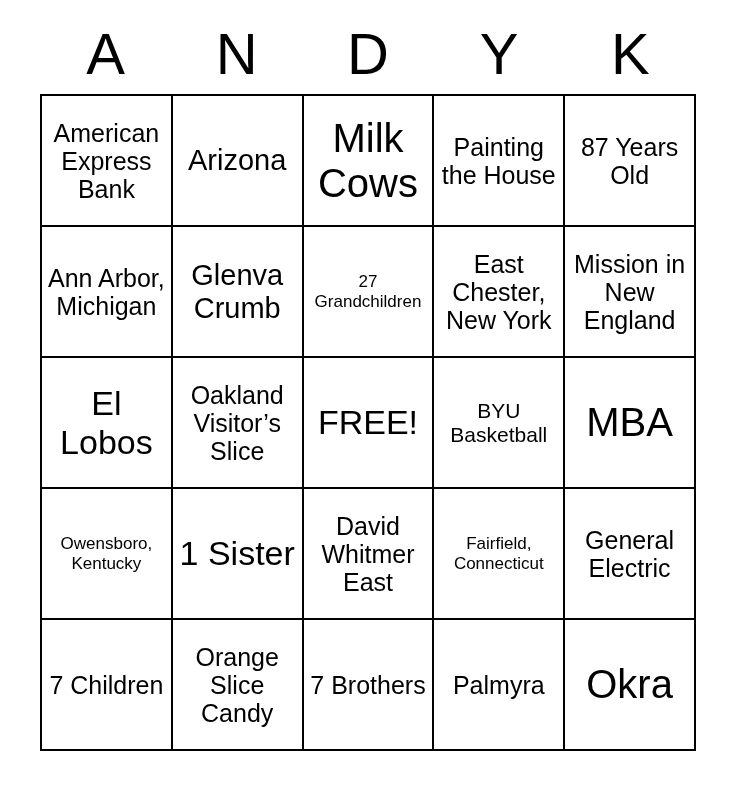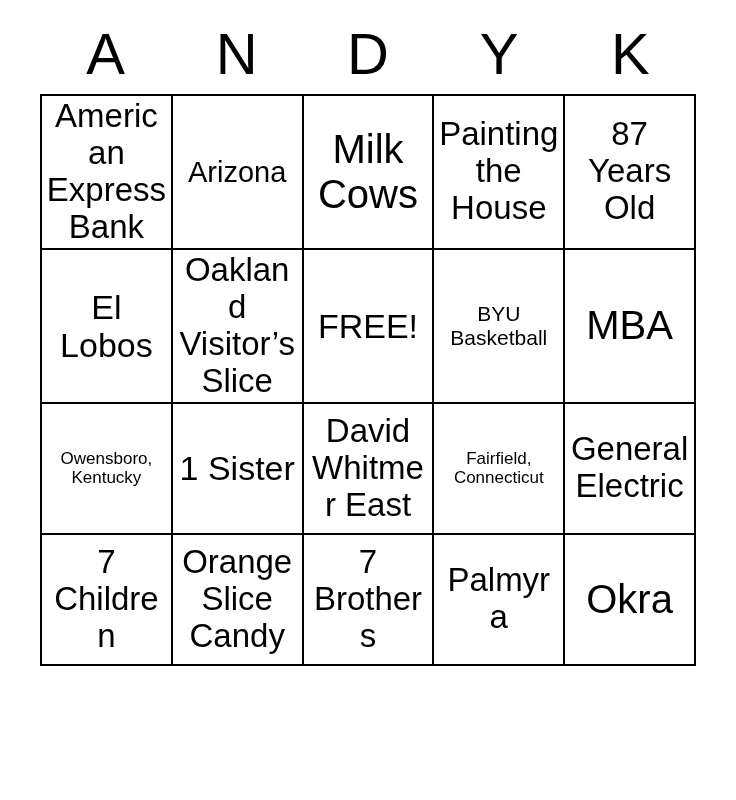--- a/index.html
+++ b/index.html
@@ -50,21 +50,21 @@
     vertical-align: middle;
     padding: 2px 4px;
     box-sizing: border-box;
     overflow: hidden;
     word-wrap: break-word;
     line-height: 1.12;
   }
   .fs-xxl { font-size: 40px; }
   .fs-xl  { font-size: 34px; }
   .fs-lg  { font-size: 29px; }
-  .fs-md  { font-size: 33px; margin-top: 40px; }
+  .fs-md  { font-size: 25px; margin-top: 40px; }
   .fs-sm  { font-size: 21px; margin-top: 36px; }
   .fs-xs  { font-size: 17px; }
 </style>
 </head>
 <body>
 
 <div class="card">
 
   <div class="header-row">
     <div class="header-cell">A</div>
@@ -75,20 +75,27 @@
   </div>
 
   <table class="grid">
     <tbody>
       <tr>
         <td class="fs-md">American Express Bank</td>
         <td class="fs-lg">Arizona</td>
         <td class="fs-xxl">Milk Cows</td>
         <td class="fs-md">Painting the House</td>
         <td class="fs-md">87 Years Old</td>
+      </tr>
+      <tr>
+        <td class="fs-md">Ann Arbor, Michigan</td>
+        <td class="fs-lg">Glenva Crumb</td>
+        <td class="fs-xs">27 Grandchildren</td>
+        <td class="fs-md">East Chester, New York</td>
+        <td class="fs-md">Mission in New England</td>
       </tr>
       <tr>
         <td class="fs-xl">El Lobos</td>
         <td class="fs-md">Oakland Visitor’s Slice</td>
         <td class="fs-xl">FREE!</td>
         <td class="fs-sm">BYU Basketball</td>
         <td class="fs-xxl">MBA</td>
       </tr>
       <tr>
         <td class="fs-xs">Owensboro, Kentucky</td>

